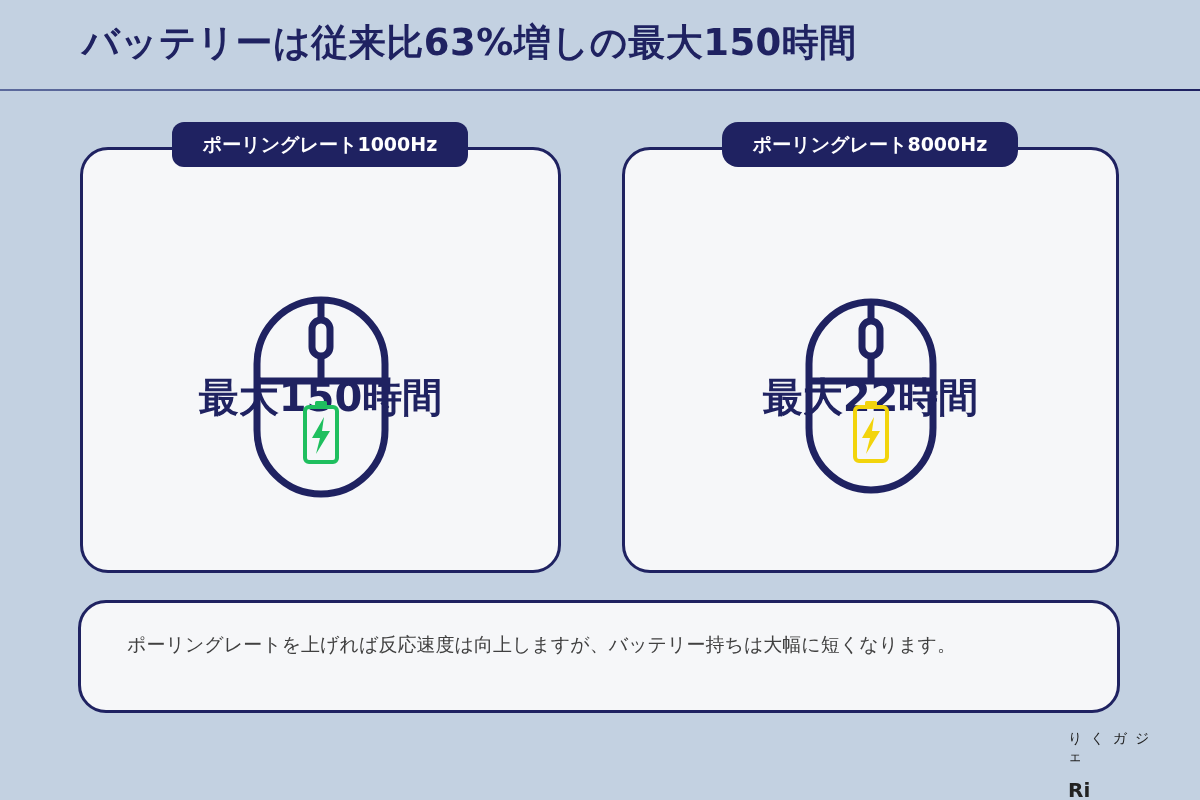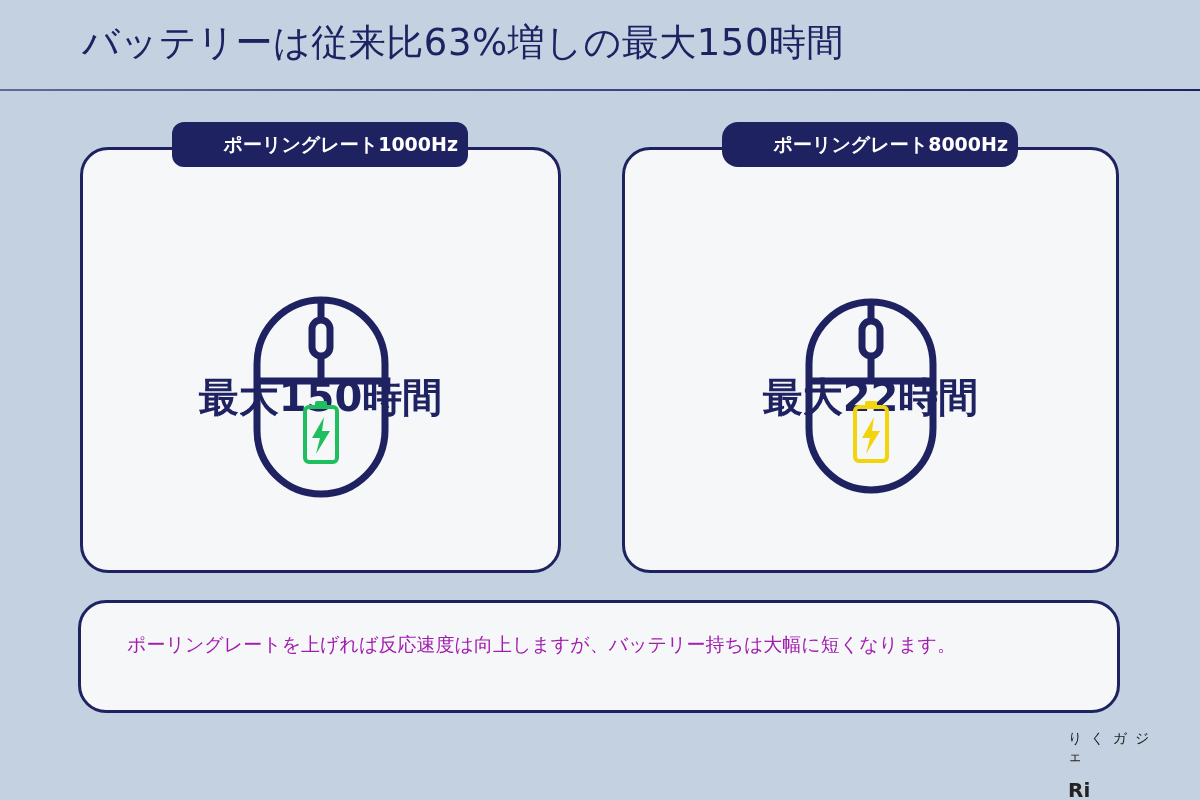--- a/index.html
+++ b/index.html
@@ -4,55 +4,55 @@
 <style>
   html, body { margin:0; padding:0; }
   body {
     width:1200px; height:800px; position:relative; overflow:hidden;
     background:#c3d1e1;
     font-family:"DejaVu Sans", "Liberation Sans", sans-serif;
     color:#1f2261;
   }
   .title {
     position:absolute; left:82px; top:18px;
-    font-size:37px; font-weight:normal; letter-spacing:0.5px;
+    font-size:37px; font-weight:bold; letter-spacing:0.5px;
     color:#1f2261; white-space:nowrap;
   }
   .divider {
     position:absolute; left:0; top:89px; width:1200px; height:2px;
     background:linear-gradient(90deg,#5c6a9c,#1f2261);
   }
   .card {
     position:absolute; top:147px; height:426px;
     background:#f6f7f9; border:3px solid #1f2261; border-radius:28px;
     box-sizing:border-box;
   }
   .card.c1 { left:80px; width:481px; }
   .card.c2 { left:622px; width:497px;padding-left:12px; }
   .badge {
     position:absolute; top:122px; height:45px; padding:0 10px;
     background:#1f2261; color:#ffffff; border-radius:12px;
     font-size:19px; font-weight:bold; line-height:45px; white-space:nowrap;
-    box-sizing:border-box; text-align:right;
+    box-sizing:border-box; text-align:center;
   }
   .badge.b1 { left:172px; width:296px; }
   .badge.b2 { left:722px; width:296px;border-radius:16px; }
   .hours {
     position:absolute; top:220px; left:0; width:100%;
     text-align:center; font-size:40px; font-weight:bold; color:#1f2261;
     white-space:nowrap;
   }
   .mouse { position:absolute; }
   .mouse.m1 { left:253px; top:296px; }
   .mouse.m2 { left:805px; top:298px; }
   .note {
     position:absolute; left:78px; top:600px; width:1042px; height:113px;
     background:#f6f7f9; border:3px solid #1f2261; border-radius:28px;
     box-sizing:border-box; padding:26px 0 0 46px;
-    font-size:19px; line-height:30px; color:#a21caf;
+    font-size:19px; line-height:30px; color:#404040;
   }
   .note div { white-space:nowrap; }
   .logo {
     position:absolute; left:1068px; top:730px; width:110px; text-align:left;
     color:#222;
   }
   .logo .kana { font-size:14px; letter-spacing:8px; }
   .logo .mark { font-size:20px; font-weight:bold; margin-top:12px; }
 </style>
 </head>

